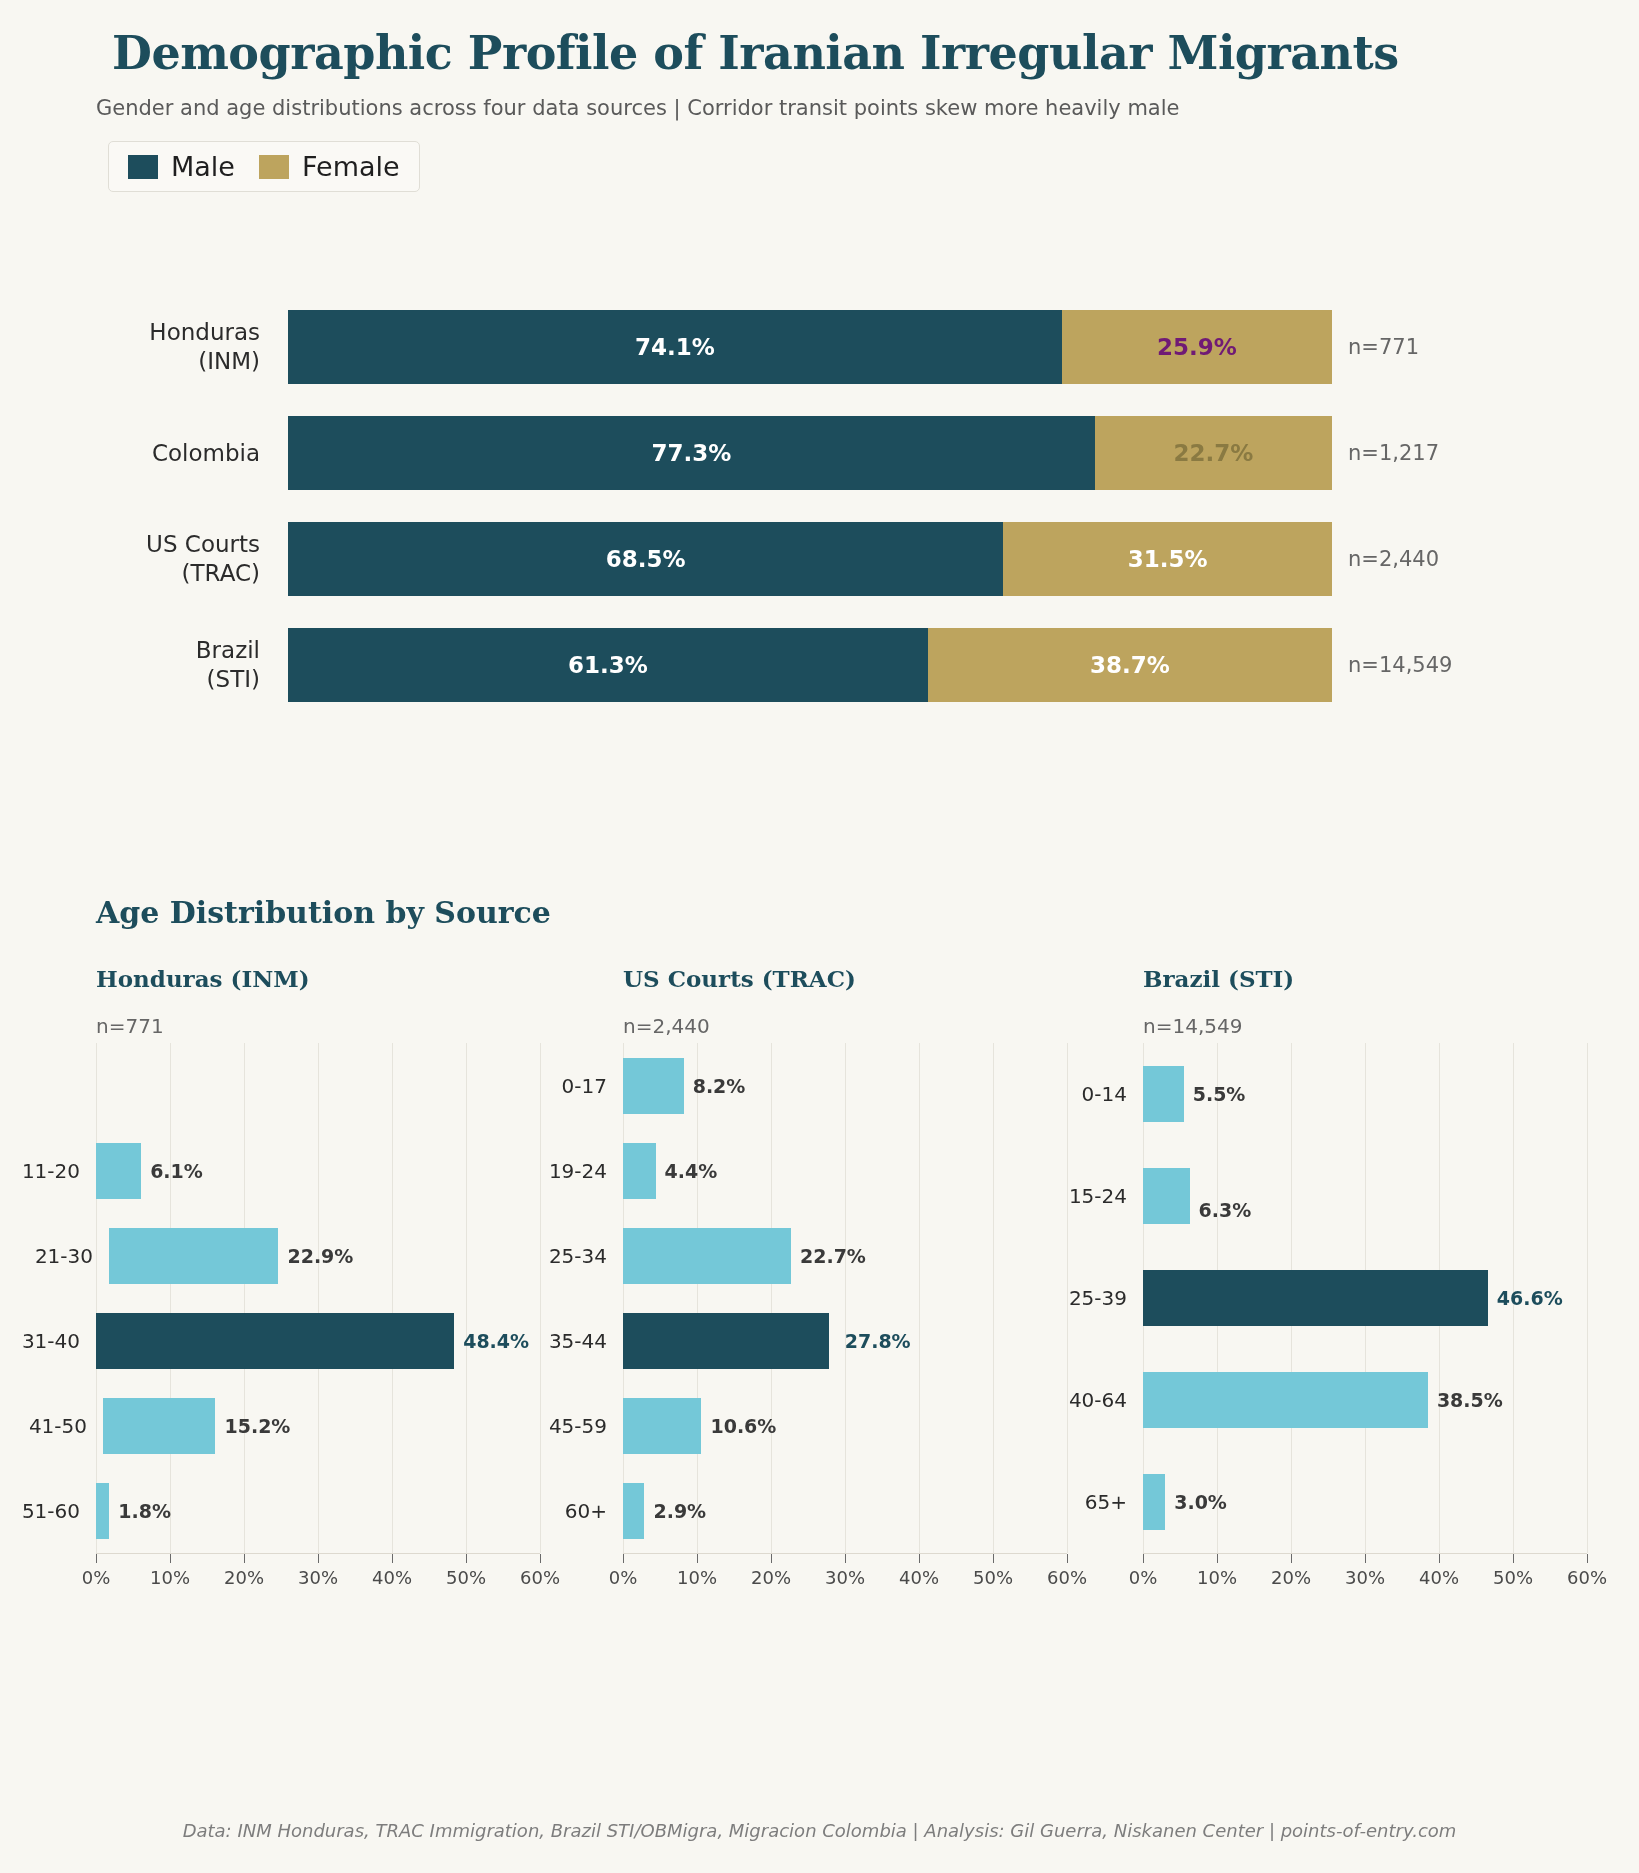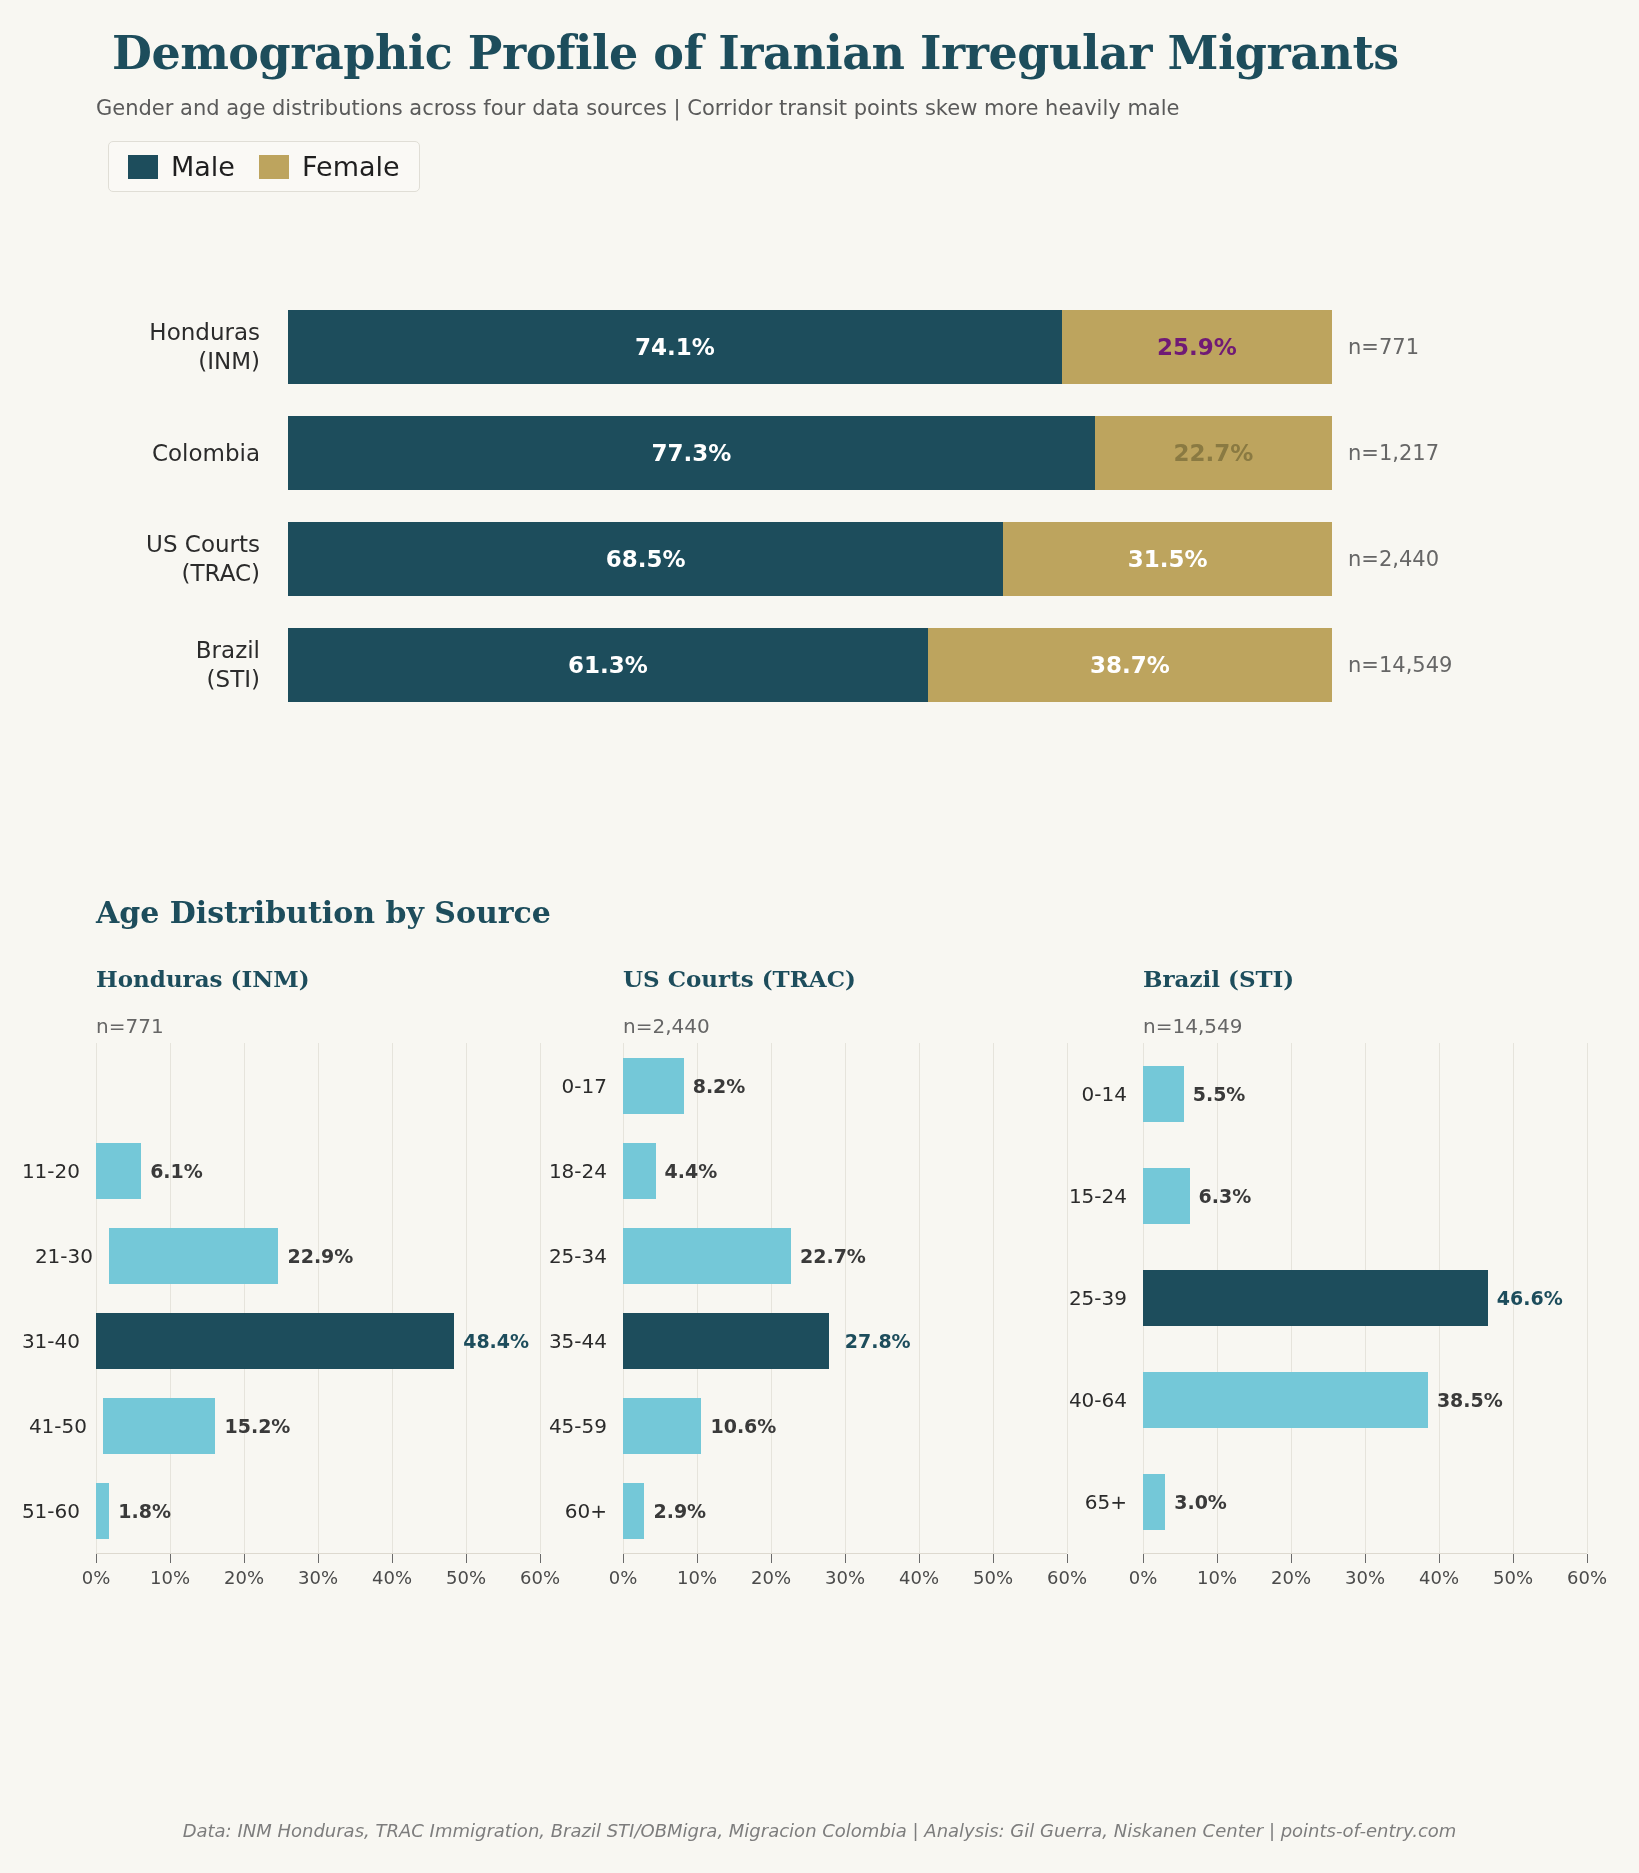--- a/index.html
+++ b/index.html
@@ -264,21 +264,21 @@
       <div class="tick" style="left: 370px;"></div>
       <div class="tick-label" style="left: 370px;">50%</div>
       <div class="tick" style="left: 444px;"></div>
       <div class="tick-label" style="left: 444px;">60%</div>
       <div class="agerow" style="top: 0px; left: 0px; width: 444px; height: 85px;">
         <div class="age-label">0-17</div>
         <div class="age-bar" style="width: 60.68px; background: rgb(116, 200, 216);"></div>
         <div class="age-val" style="left: 60.68px; color: rgb(58, 58, 58);">8.2%</div>
       </div>
       <div class="agerow" style="top: 85px; left: 0px; width: 444px; height: 85px;">
-        <div class="age-label">18-24</div>
+        <div class="age-label">19-24</div>
         <div class="age-bar" style="width: 32.56px; background: rgb(116, 200, 216);"></div>
         <div class="age-val" style="left: 32.56px; color: rgb(58, 58, 58);">4.4%</div>
       </div>
       <div class="agerow" style="top: 170px; left: 0px; width: 444px; height: 85px;">
         <div class="age-label">25-34</div>
         <div class="age-bar" style="width: 167.98px; background: rgb(116, 200, 216);"></div>
         <div class="age-val" style="left: 167.98px; color: rgb(58, 58, 58);">22.7%</div>
       </div>
       <div class="agerow" style="top: 255px; left: 0px; width: 444px; height: 85px;">
         <div class="age-label">35-44</div>
@@ -326,21 +326,21 @@
       <div class="tick" style="left: 444px;"></div>
       <div class="tick-label" style="left: 444px;">60%</div>
       <div class="agerow" style="top: 0px; left: 0px; width: 444px; height: 102px;">
         <div class="age-label">0-14</div>
         <div class="age-bar" style="width: 40.7px; background: rgb(116, 200, 216);"></div>
         <div class="age-val" style="left: 40.7px; color: rgb(58, 58, 58);">5.5%</div>
       </div>
       <div class="agerow" style="top: 102px; left: 0px; width: 444px; height: 102px;">
         <div class="age-label">15-24</div>
         <div class="age-bar" style="width: 46.62px; background: rgb(116, 200, 216);"></div>
-        <div class="age-val" style="left: 46.62px; color: rgb(58, 58, 58);">6.3%</div>
+        <div class="age-val" style="left: 46.62px; color: rgb(58, 58, 58); margin-top: 14px;">6.3%</div>
       </div>
       <div class="agerow" style="top: 204px; left: 0px; width: 444px; height: 102px;">
         <div class="age-label">25-39</div>
         <div class="age-bar" style="width: 344.84px; background: rgb(29, 77, 92);"></div>
         <div class="age-val" style="left: 344.84px; color: rgb(29, 77, 92);">46.6%</div>
       </div>
       <div class="agerow" style="top: 306px; left: 0px; width: 444px; height: 102px;">
         <div class="age-label">40-64</div>
         <div class="age-bar" style="width: 284.9px; background: rgb(116, 200, 216);"></div>
         <div class="age-val" style="left: 284.9px; color: rgb(58, 58, 58);">38.5%</div>

